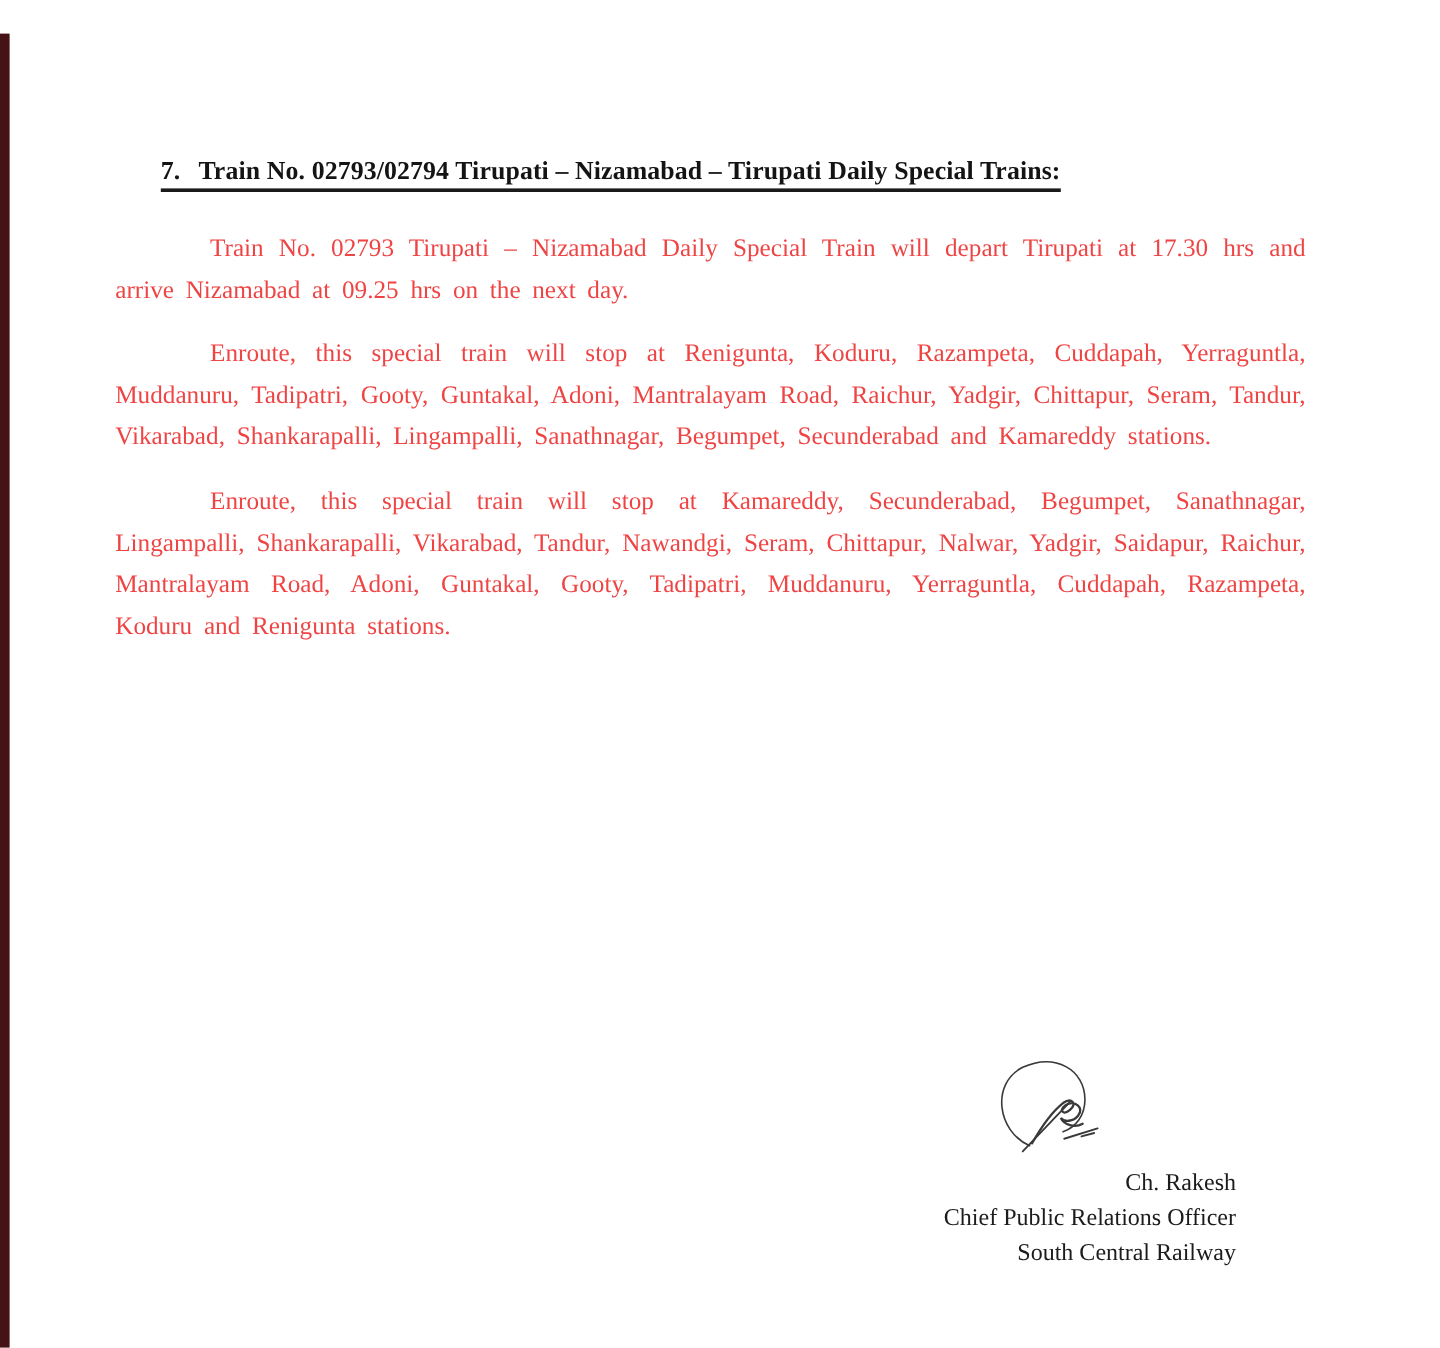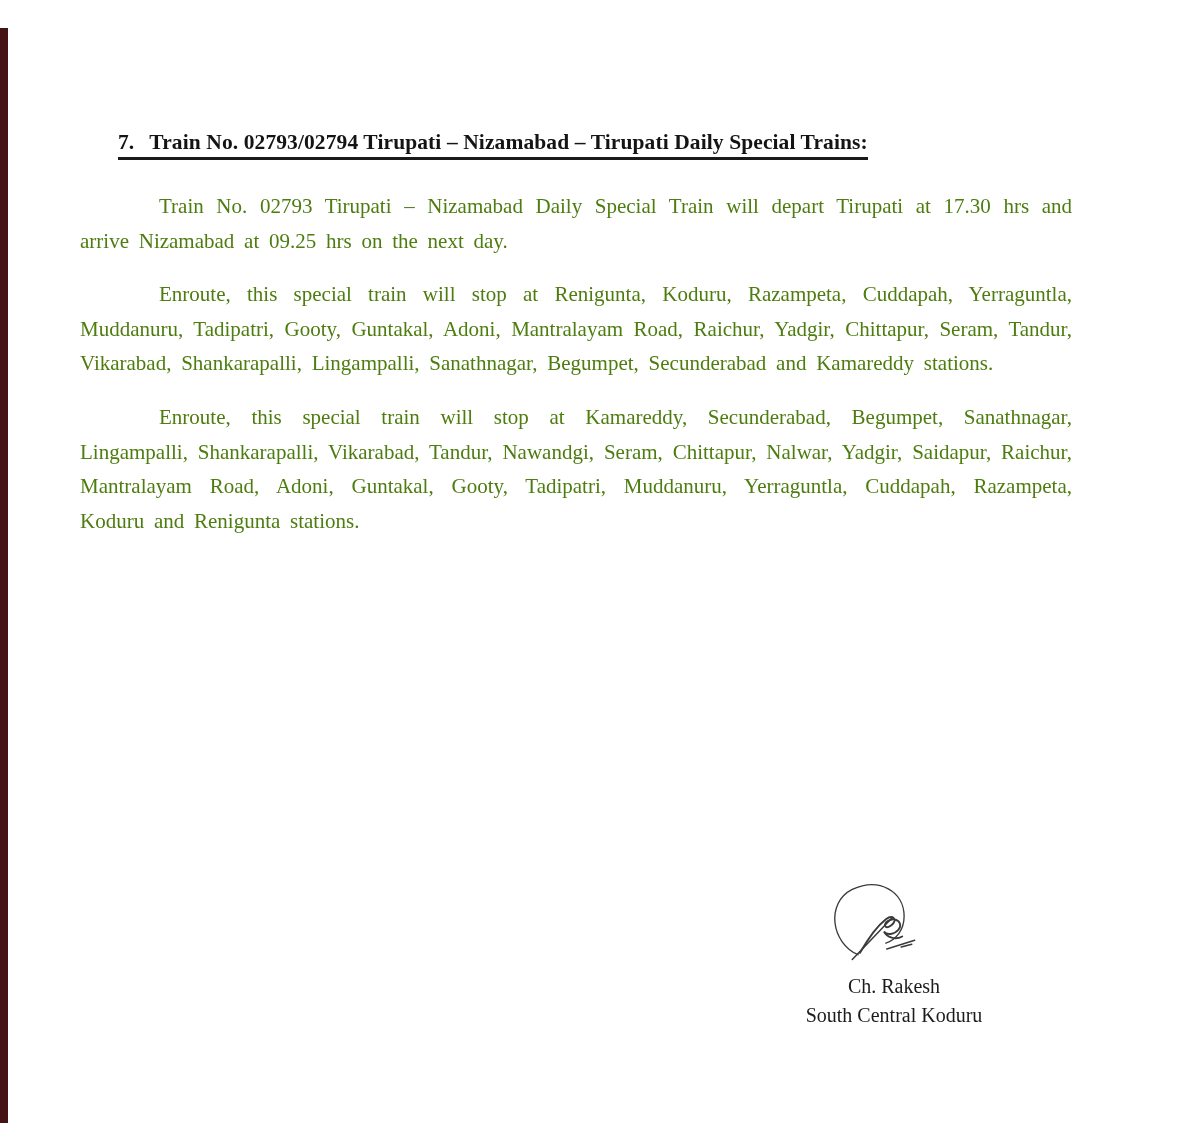--- a/index.html
+++ b/index.html
@@ -21,21 +21,21 @@
   .accent-bar {
     position: absolute;
     left: 0;
     top: 28px;
     width: 8px;
     height: 1095px;
     background: #451216;
   }
   .doc {
     position: absolute;
-    left: 80px;
+    left: 96px;
     top: 130px;
     width: 992px;
   }
   .heading {
     margin-left: 38px;
     font-size: 21.5px;
     font-weight: bold;
     color: #141414;
     letter-spacing: 0.1px;
   }
@@ -45,31 +45,31 @@
     padding-bottom: 2px;
   }
   .heading-num { margin-right: 15px; }
   .para {
     font-size: 21px;
     line-height: 34.6px;
     text-align: justify;
     text-align-last: left;
     word-spacing: 4.5px;
     margin: 19px 0 0 0;
-    color: #4d7c0f;
+    color: #ef4444;
   }
   .para.first { margin-top: 29px; }
   .indent-lg { text-indent: 79px; }
   .indent-sm { text-indent: 36px; }
   .sig {
     position: absolute;
     left: 758px;
     top: 876px;
     width: 272px;
-    text-align: center;
+    text-align: right;
   }
   .sig-svg {
     display: block;
     width: 140px;
     height: 96px;
     margin: 0 auto 0 55px;
   }
   .sig-line {
     font-size: 20px;
     line-height: 29px;
@@ -101,16 +101,17 @@
 
   <div class="sig">
     <svg class="sig-svg" viewBox="0 0 140 100" xmlns="http://www.w3.org/2000/svg" fill="none" stroke="#3a3a3a" stroke-linecap="round">
       <path d="M 44 82 C 16 70 10 28 38 14 C 66 1 92 16 92 42 C 92 56 84 66 73 70" stroke-width="1.4"></path>
       <path d="M 46 80 C 54 66 64 52 73 45 C 80 40 86 45 79 51 C 73 56 69 51 75 47 C 83 42 92 49 86 56 C 82 61 74 62 71 58 C 74 64 83 67 90 63" stroke-width="2"></path>
       <path d="M 38 87 L 79 44" stroke-width="1.6"></path>
       <path d="M 74 76 L 103 67" stroke-width="1.6"></path>
       <path d="M 89 74 L 100 71" stroke-width="1.6"></path>
     </svg>
     <div class="sig-line">Ch. Rakesh</div>
-    <div class="sig-line">South Central Koduru</div>
+    <div class="sig-line">Chief Public Relations Officer</div>
+    <div class="sig-line">South Central Railway</div>
   </div>
 
 </div>
 
 </body></html>

